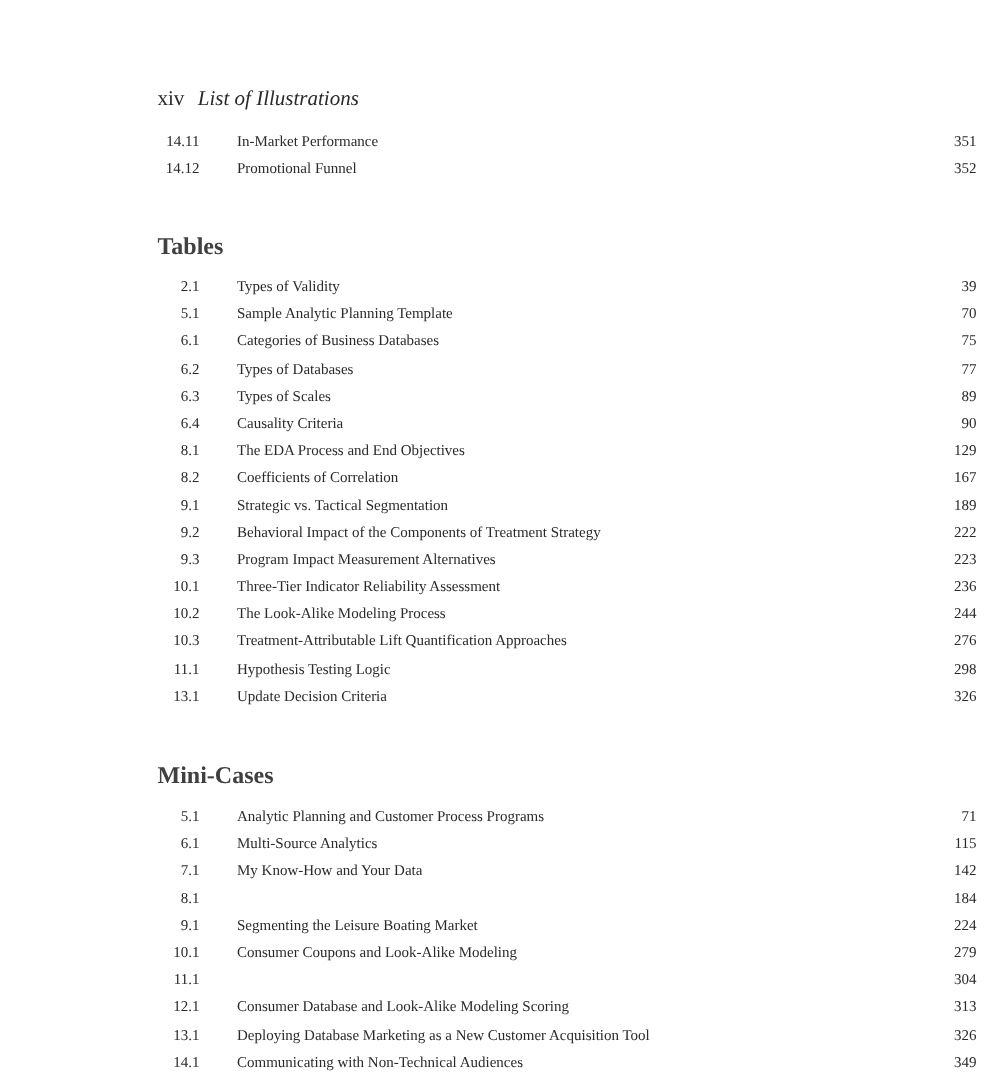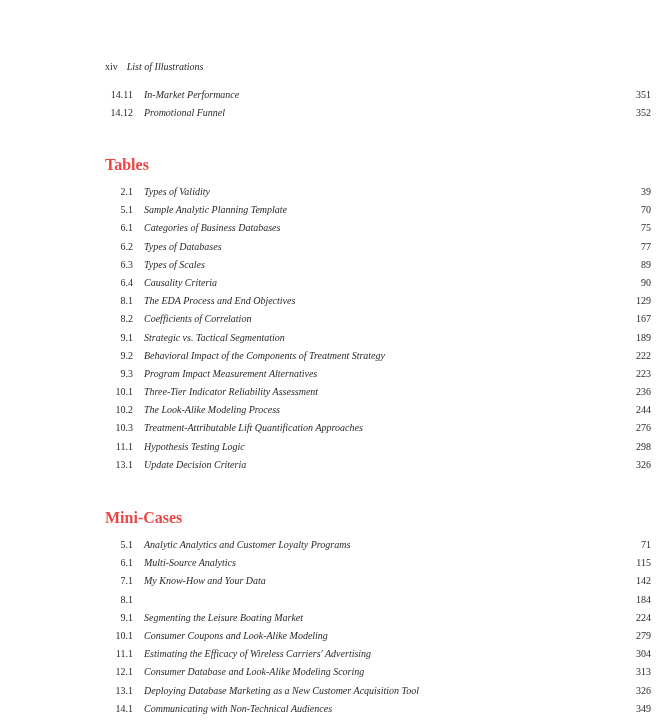--- a/index.html
+++ b/index.html
@@ -4,34 +4,34 @@
 <style>
   html, body { margin: 0; padding: 0; background: #ffffff; }
   body {
     width: 663px; height: 720px; overflow: hidden; position: relative;
     font-family: "Liberation Serif", "DejaVu Serif", serif;
     color: #2a2a2a;
   }
   .page { position: absolute; left: 0; top: 0; width: 663px; height: 720px; }
   .running-head {
     position: absolute; left: 105px; top: 58px;
-    font-size: 10px; line-height: 18px;
+    font-size: 14px; line-height: 18px;
   }
   .running-head .folio { margin-right: 9px; }
   .running-head .rtitle { font-style: italic; }
   .list { position: absolute; left: 0; width: 663px; }
   .row {
     position: relative; height: 18.2px; font-size: 10px; line-height: 18.2px;
   }
   .row .num { position: absolute; right: 530px; text-align: right; white-space: nowrap; }
-  .row .title { position: absolute; left: 144px; white-space: nowrap; font-style: italic; }
+  .row .title { position: absolute; left: 158px; white-space: nowrap; }
   .row .page-no { position: absolute; right: 12px; text-align: left; white-space: nowrap; }
   .section-head {
     position: absolute; left: 105px; font-size: 16px; font-weight: bold; line-height: 20px;
-    color: #ef4444;
+    color: #404040;
   }
 </style>
 </head>
 <body>
 
 <div class="page">
 
   <div class="running-head">
     <span class="folio">xiv</span><span class="rtitle">List of Illustrations</span>
   </div>
@@ -132,21 +132,21 @@
         <span class="title">Update Decision Criteria</span>
         <span class="page-no">326</span>
       </div>
     </div>
 
   <div class="section-head" style="top:508px;">Mini-Cases</div>
 
   <div class="list" style="top:536px;" id="mini-cases-list">
       <div class="row">
         <span class="num">5.1</span>
-        <span class="title">Analytic Analytics and Customer Loyalty Programs</span>
+        <span class="title">Analytic Planning and Customer Process Programs</span>
         <span class="page-no">71</span>
       </div>
       <div class="row">
         <span class="num">6.1</span>
         <span class="title">Multi-Source Analytics</span>
         <span class="page-no">115</span>
       </div>
       <div class="row">
         <span class="num">7.1</span>
         <span class="title">My Know-How and Your Data</span>
@@ -161,21 +161,20 @@
         <span class="title">Segmenting the Leisure Boating Market</span>
         <span class="page-no">224</span>
       </div>
       <div class="row">
         <span class="num">10.1</span>
         <span class="title">Consumer Coupons and Look-Alike Modeling</span>
         <span class="page-no">279</span>
       </div>
       <div class="row">
         <span class="num">11.1</span>
-        <span class="title">Estimating the Efficacy of Wireless Carriers' Advertising</span>
         <span class="page-no">304</span>
       </div>
       <div class="row">
         <span class="num">12.1</span>
         <span class="title">Consumer Database and Look-Alike Modeling Scoring</span>
         <span class="page-no">313</span>
       </div>
       <div class="row">
         <span class="num">13.1</span>
         <span class="title">Deploying Database Marketing as a New Customer Acquisition Tool</span>

